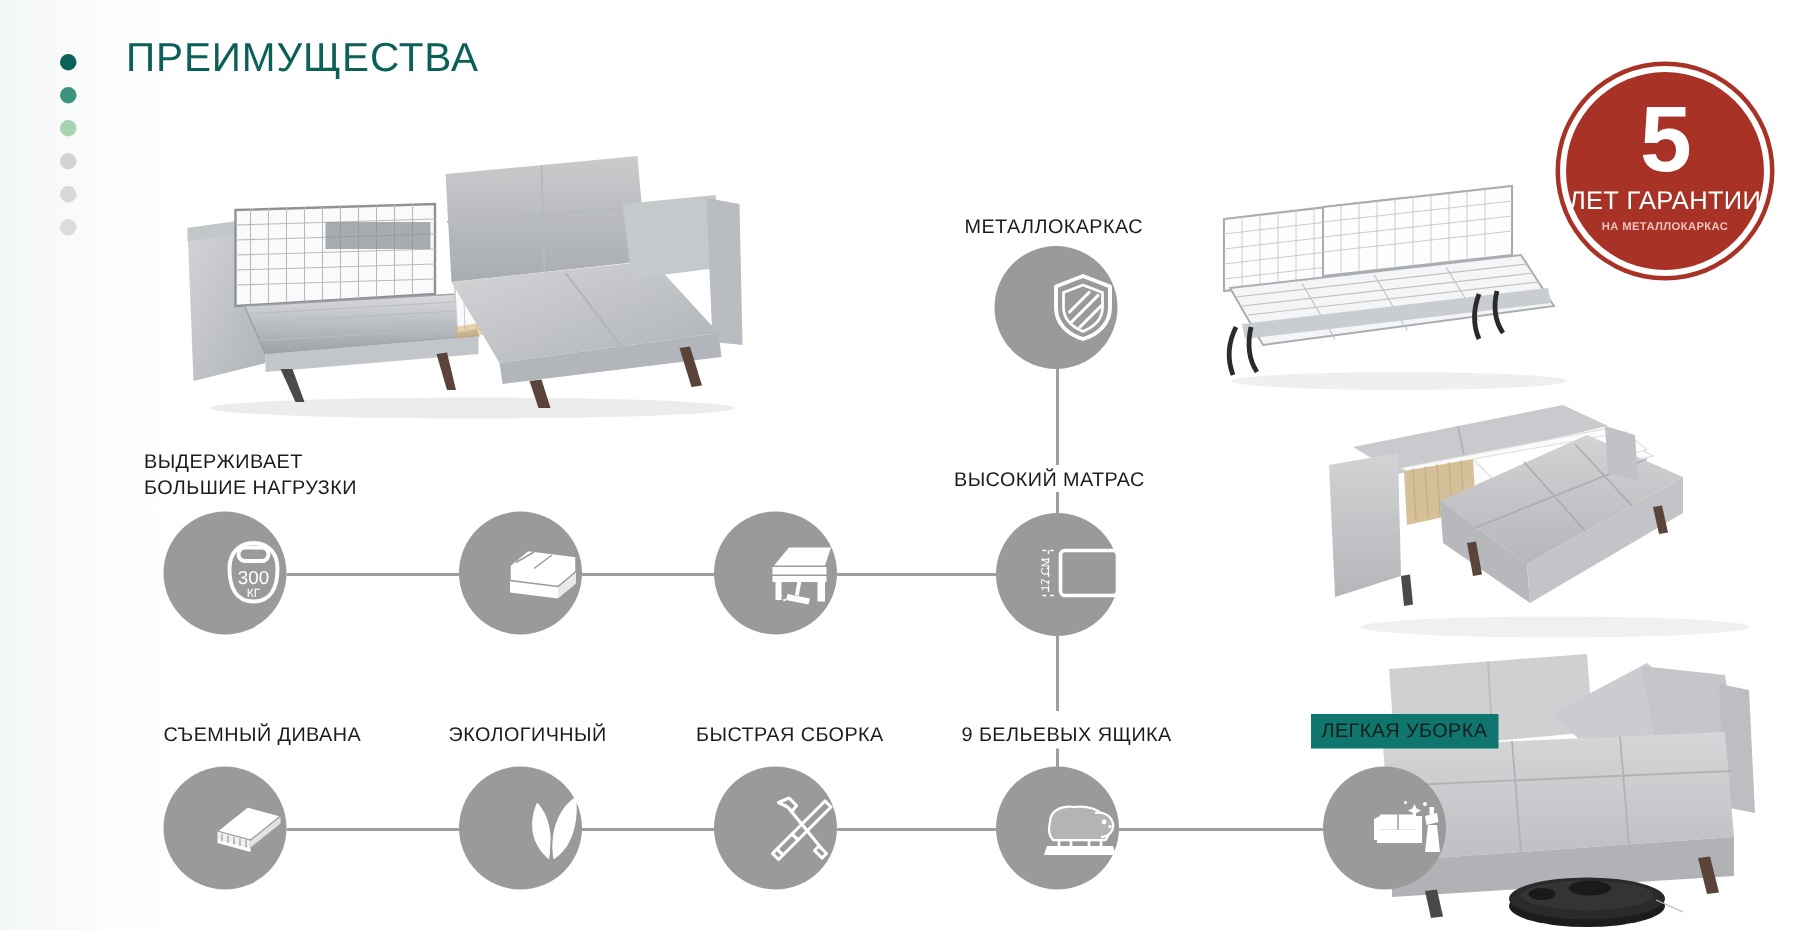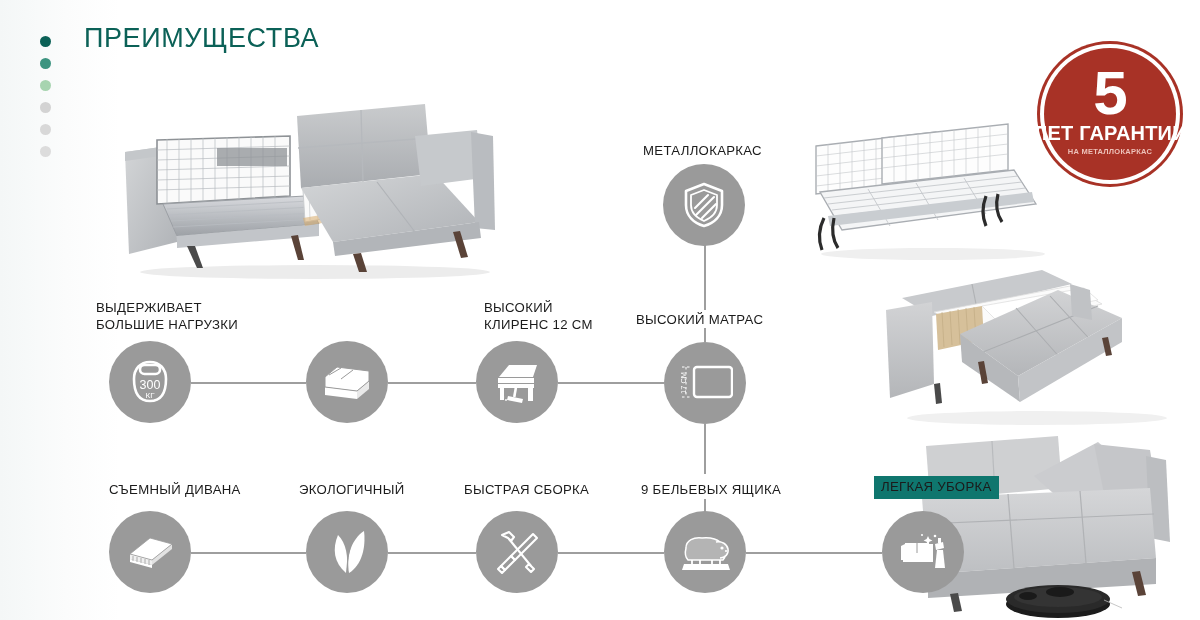--- a/index.html
+++ b/index.html
@@ -82,22 +82,22 @@
     box-shadow: 0 0 0 4px #ffffff, 0 0 0 7px #a83226;
   }
   .badge-num {
     font-size: 62px;
     font-weight: 700;
     line-height: 0.82;
     margin-top: -4px;
     letter-spacing: -1px;
   }
   .badge-l1 {
-    font-size: 20px;
-    font-weight: 700;
+    font-size: 17px;
+    font-weight: 400;
     letter-spacing: 0.2px;
     margin-top: 4px;
     white-space: nowrap;
   }
   .badge-l2 {
     font-size: 7.5px;
     font-weight: 700;
     letter-spacing: 0.25px;
     color: #edc2ba;
     margin-top: 2px;
@@ -113,21 +113,21 @@
     width: 82px;
     height: 82px;
   }
   .node-circle {
     width: 82px;
     height: 82px;
     border-radius: 50%;
     background: #9a9a9a;
     display: flex;
     align-items: center;
-    justify-content: center;
+    justify-content: flex-end;
   }
   .node-circle svg { display: block; }
 
   .node-label {
     position: absolute;
     font-size: 13.2px;
     letter-spacing: 0.3px;
     color: #1b1b1b;
     line-height: 1.28;
     white-space: pre-line;
@@ -440,22 +440,20 @@
         <path d="M4 16 L16 6 L48 10 L48 20 L36 30 L4 26 Z" fill="#ffffff"></path>
         <path d="M4 26 L36 30 L36 38 L4 34 Z" fill="#ffffff"></path>
         <path d="M36 30 L48 20 L48 28 L36 38 Z" fill="#e9e9e9"></path>
         <path d="M4 16 L16 6 L48 10 L48 20 L36 30 L4 26 Z" fill="none" stroke="#9a9a9a" stroke-width="1"></path>
         <path d="M8 14 L20 7" stroke="#9a9a9a" stroke-width="1"></path>
         <path d="M20 18 L32 9" stroke="#9a9a9a" stroke-width="1"></path>
       </svg>
     </div>
   </div>
 
-  <div class="node-label" style="left:484px; top:300px;">ВЫСОКИЙ
-КЛИРЕНС 12 СМ</div>
   <div class="node" style="left:476px; top:341px;">
     <div class="node-circle">
       <svg width="48" height="46" viewBox="0 0 48 46">
         <path d="M6 18 L16 6 L44 6 L40 18 Z" fill="#ffffff"></path>
         <rect x="5" y="19" width="36" height="5" fill="#ffffff"></rect>
         <rect x="5" y="25" width="36" height="4" fill="#ffffff"></rect>
         <rect x="7" y="29" width="4" height="12" fill="#ffffff"></rect>
         <rect x="35" y="29" width="5" height="13" fill="#ffffff"></rect>
         <g>
           <rect x="21" y="26" width="2.6" height="12" fill="#ffffff" transform="rotate(10 22 32)"></rect>

